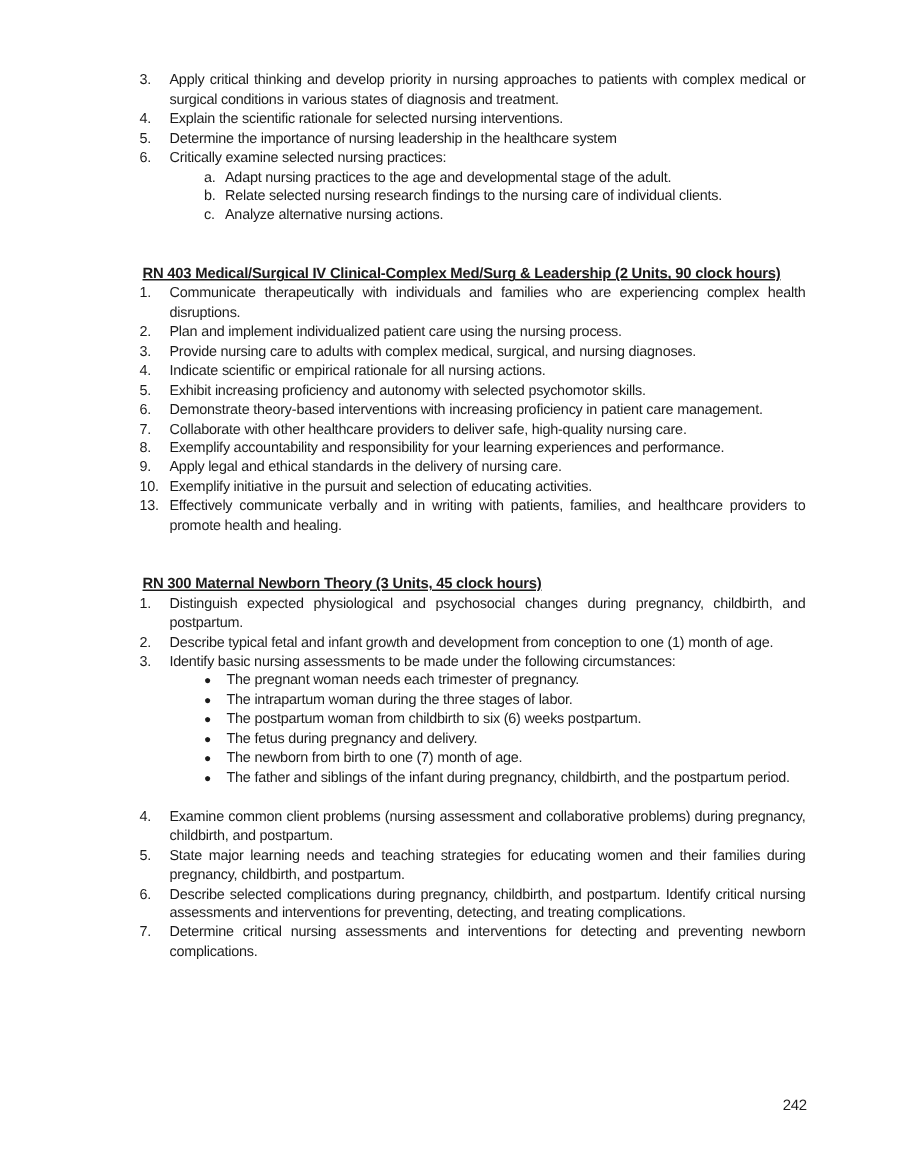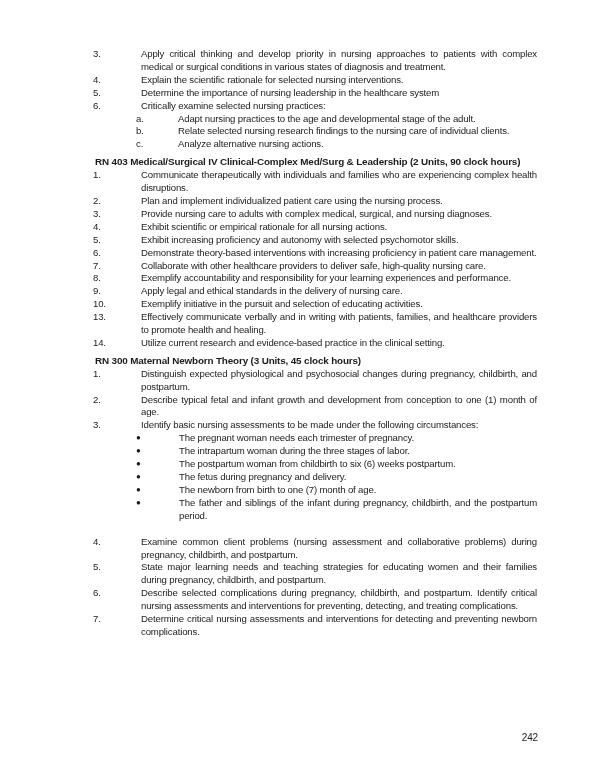--- a/index.html
+++ b/index.html
@@ -20,36 +20,36 @@
     overflow: hidden;
   }
   .content {
     position: absolute;
     left: 62px;
     right: 63px;
     top: 48px;
   }
   .heading {
     font-weight: bold;
+    text-decoration: underline;
     font-size: 9.9px;
-    margin-top: 5px;
+    margin-top: 26px;
     padding-left: 33px;
   }
   .li {
     display: flex;
     margin-left: 31px;
   }
   .li .num {
     flex: 0 0 20px;
     width: 20px;
   }
   .li .txt {
     flex: 1;
     text-align: justify;
-    margin-left: 28px;
   }
   .li.sub {
     margin-left: 74px;
   }
   .li.sub .num {
     flex: 0 0 14px;
     width: 14px;
   }
   .li.bullet {
     margin-left: 74px;
@@ -115,21 +115,21 @@
       <div class="li">
         <span class="num">2.</span>
         <span class="txt">Plan and implement individualized patient care using the nursing process.</span>
       </div>
       <div class="li">
         <span class="num">3.</span>
         <span class="txt">Provide nursing care to adults with complex medical, surgical, and nursing diagnoses.</span>
       </div>
       <div class="li">
         <span class="num">4.</span>
-        <span class="txt">Exhibit scientific or empirical rationale for all nursing actions.</span>
+        <span class="txt">Indicate scientific or empirical rationale for all nursing actions.</span>
       </div>
       <div class="li">
         <span class="num">5.</span>
         <span class="txt">Exhibit increasing proficiency and autonomy with selected psychomotor skills.</span>
       </div>
       <div class="li">
         <span class="num">6.</span>
         <span class="txt">Demonstrate theory-based interventions with increasing proficiency in patient care management.</span>
       </div>
       <div class="li">
@@ -144,24 +144,20 @@
         <span class="num">9.</span>
         <span class="txt">Apply legal and ethical standards in the delivery of nursing care.</span>
       </div>
       <div class="li">
         <span class="num">10.</span>
         <span class="txt">Exemplify initiative in the pursuit and selection of educating activities.</span>
       </div>
       <div class="li">
         <span class="num">13.</span>
         <span class="txt">Effectively communicate verbally and in writing with patients, families, and healthcare providers to promote health and healing.</span>
-      </div>
-      <div class="li">
-        <span class="num">14.</span>
-        <span class="txt">Utilize current research and evidence-based practice in the clinical setting.</span>
       </div>
     </div>
 
     <div class="heading">RN 300 Maternal Newborn Theory (3 Units, 45 clock hours)</div>
     <div>
       <div class="li">
         <span class="num">1.</span>
         <span class="txt">Distinguish expected physiological and psychosocial changes during pregnancy, childbirth, and postpartum.</span>
       </div>
       <div class="li">

